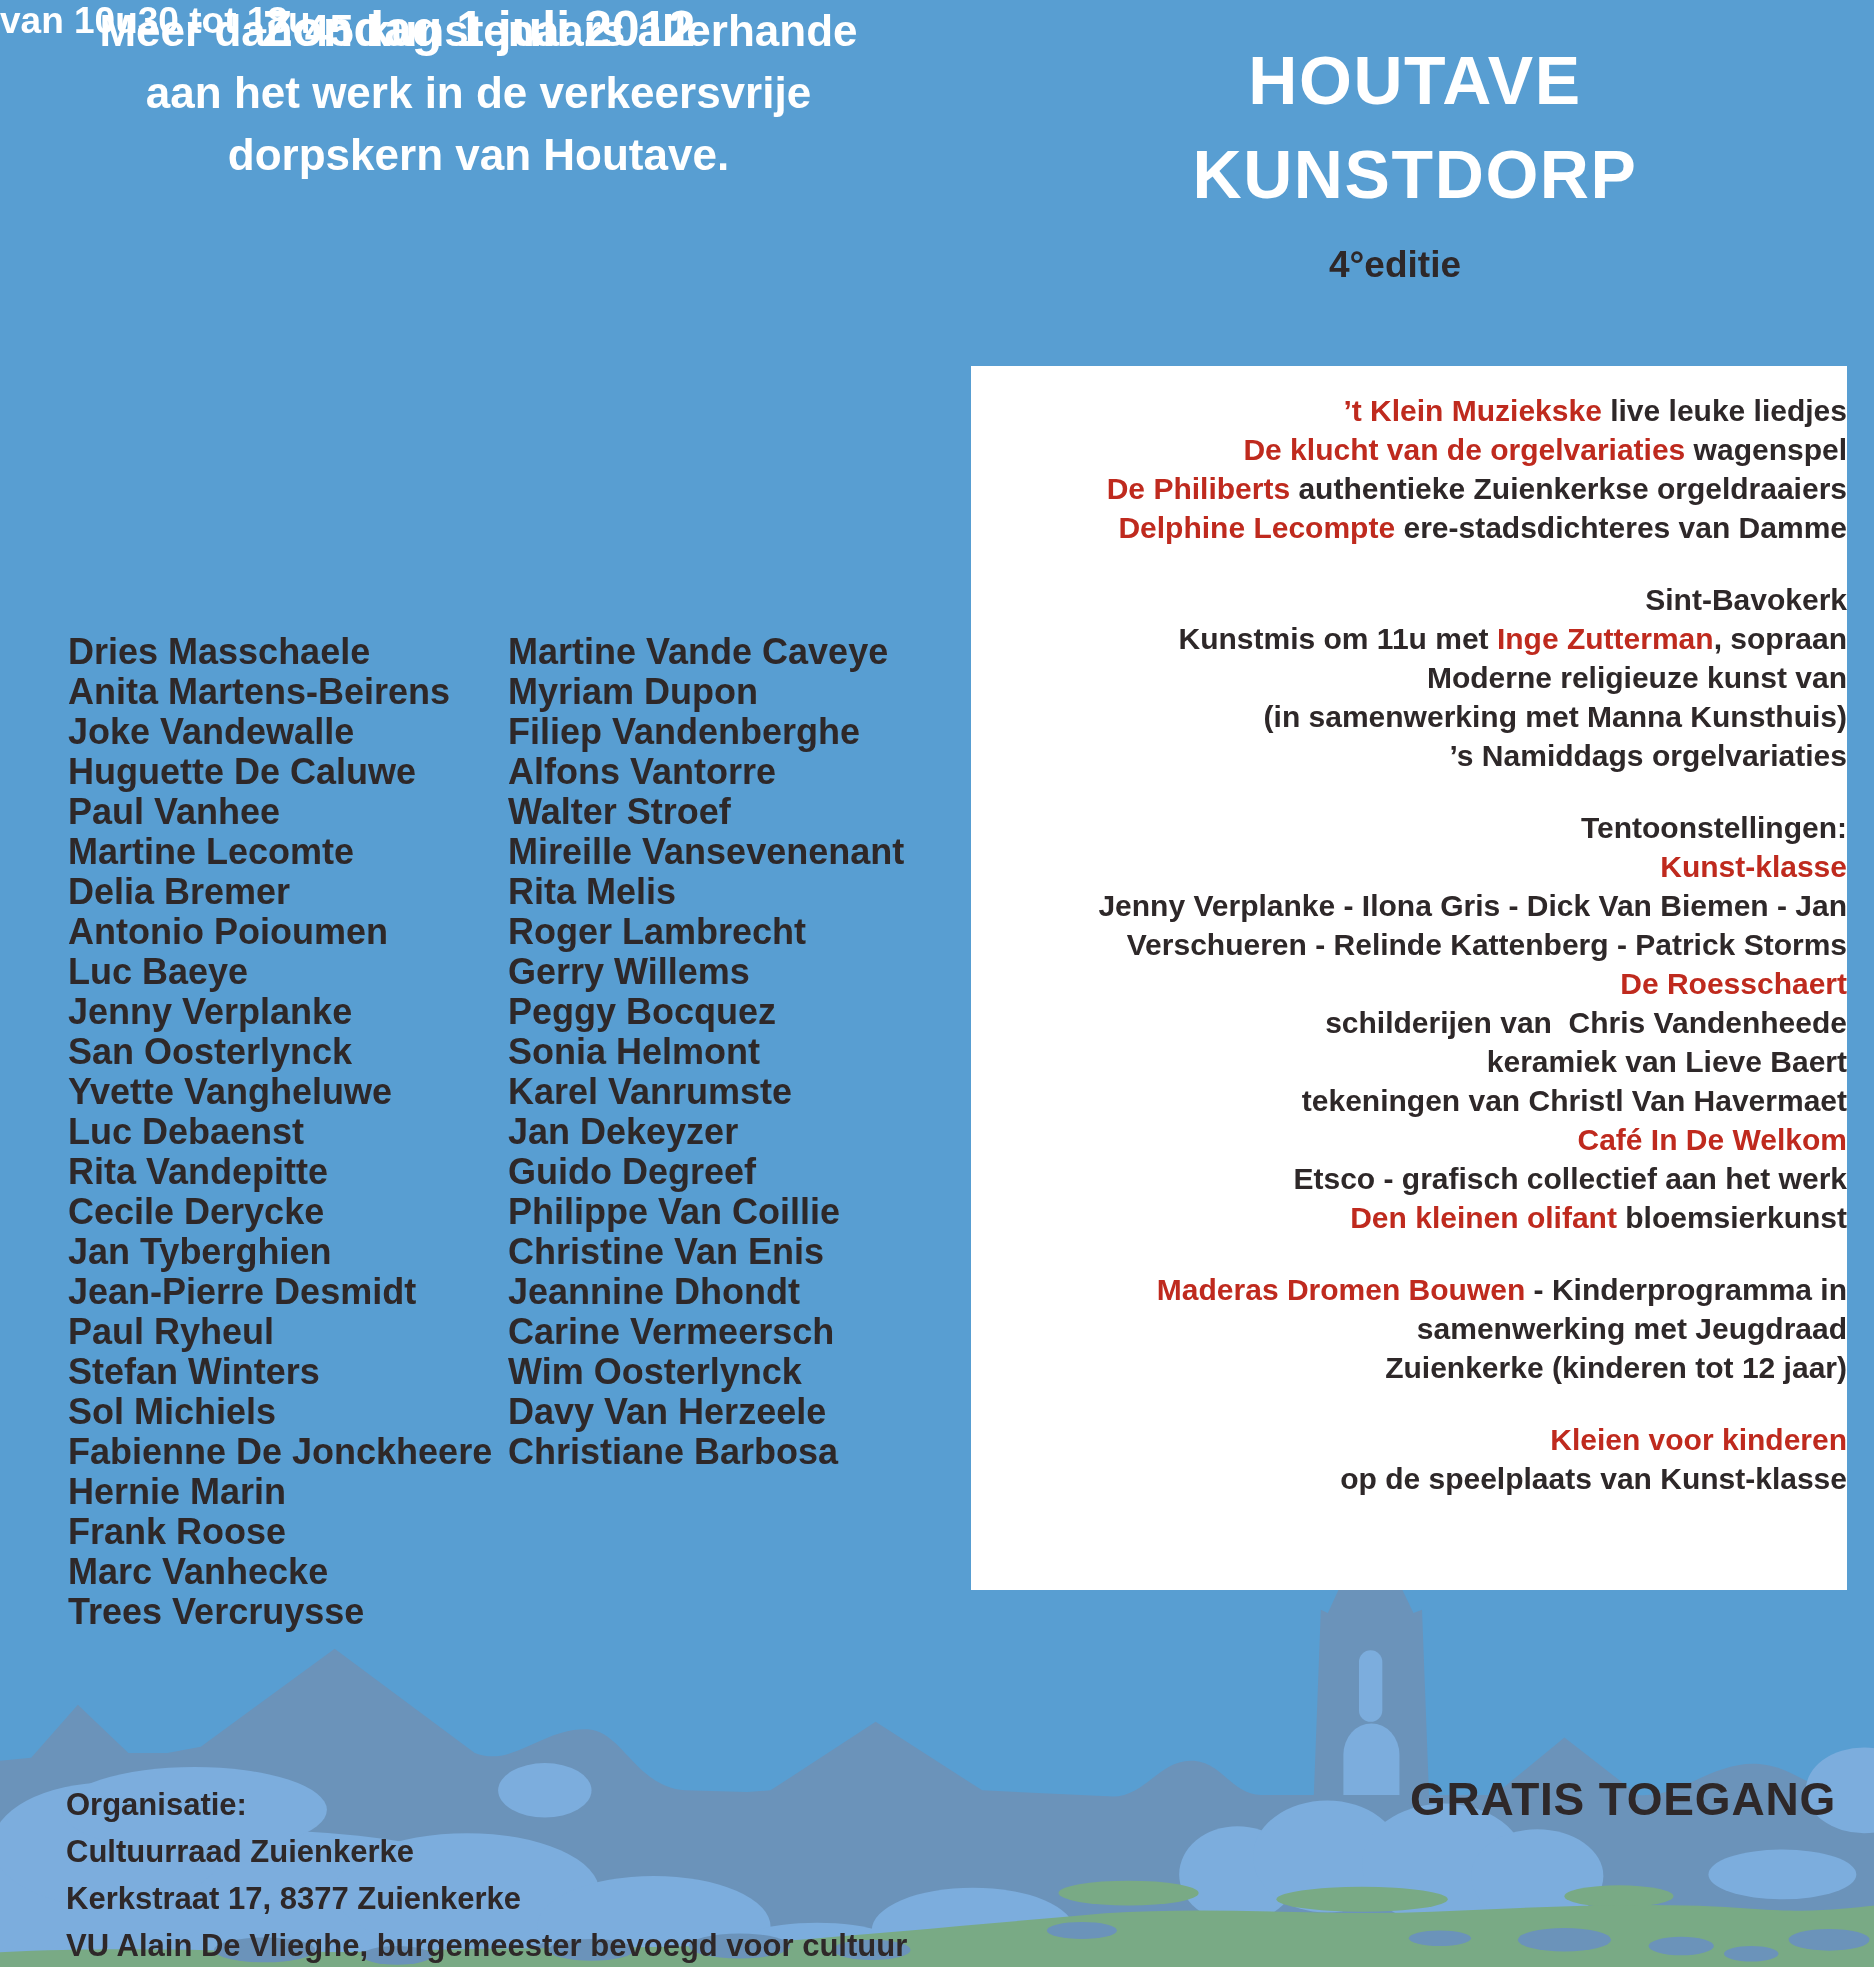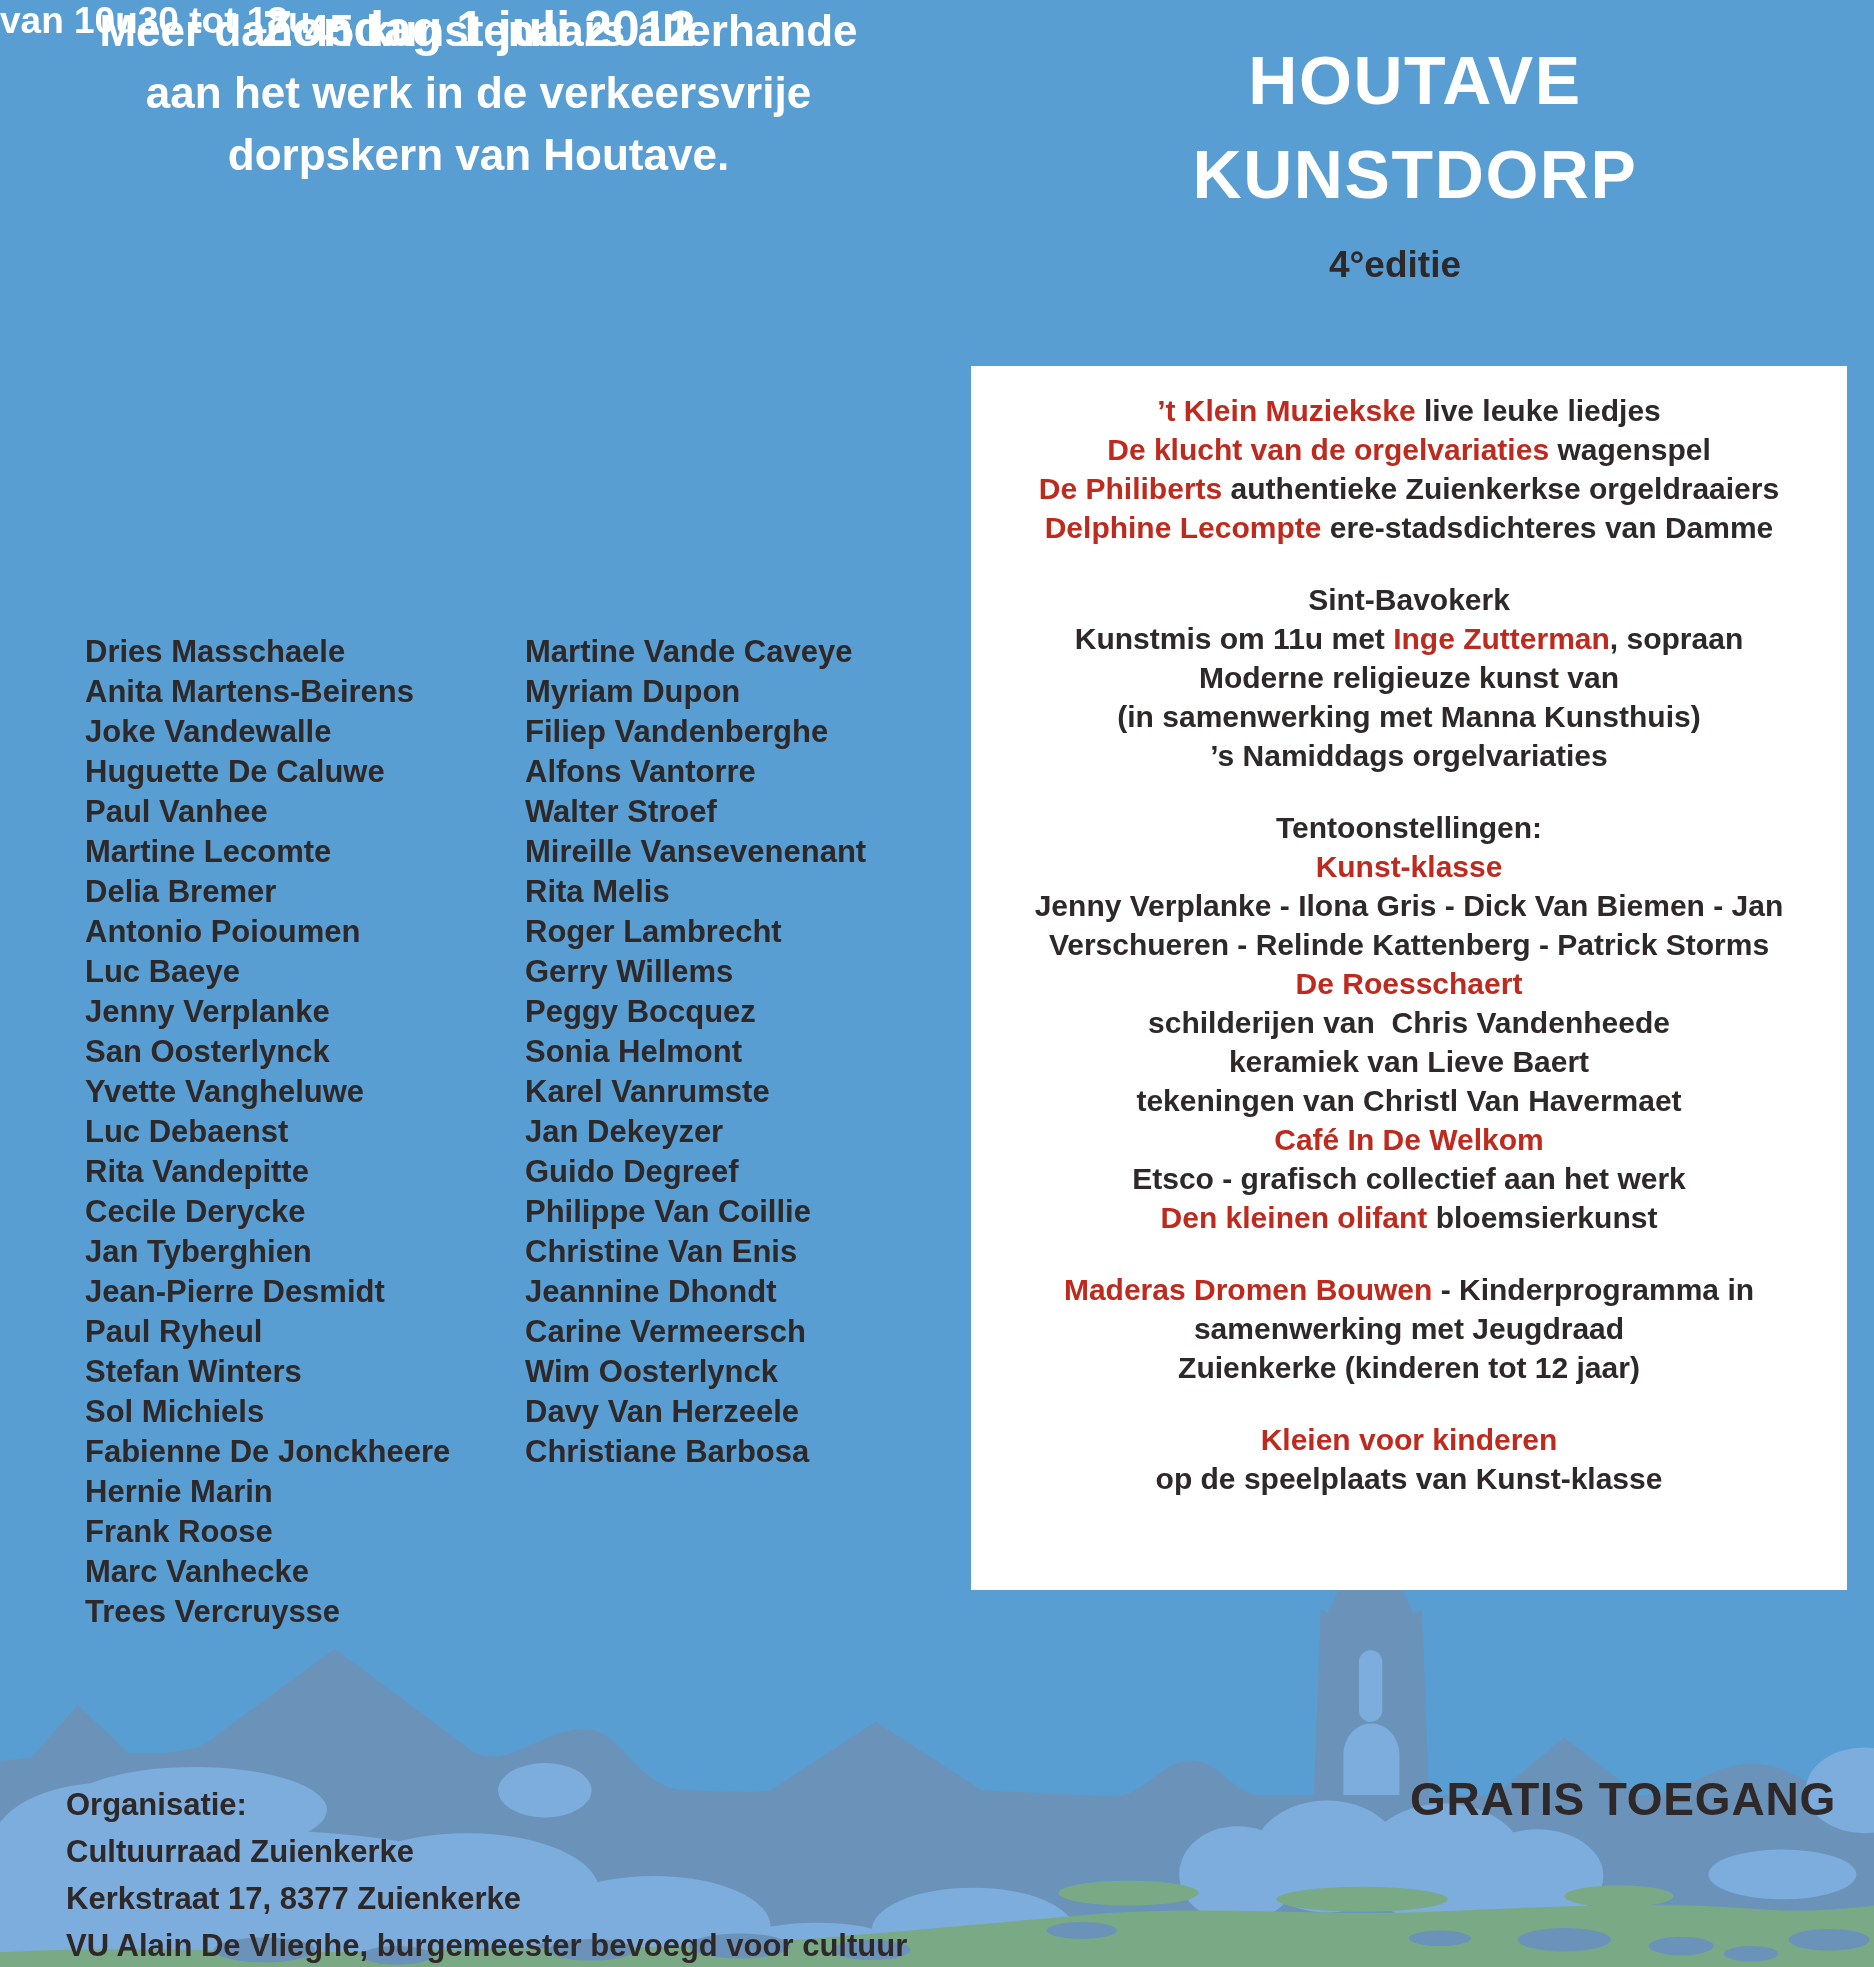--- a/index.html
+++ b/index.html
@@ -17,30 +17,30 @@
     width:1875px;height:1968px;position:relative;overflow:hidden;
     background:var(--bg-blue);
     font-family:"Liberation Sans","DejaVu Sans",sans-serif;
     font-weight:bold;
   }
   .abs{position:absolute;}
   
   .date-title{left:0;top:140;width:957px;text-align:center;color:var(--white);font-size:50px;}
   .time-subtitle{left:0;top:254;width:957px;text-align:left;color:var(--white);font-size:37px;}
   .intro-text{left:0;top:386;width:957px;text-align:center;color:var(--white);font-size:44px;line-height:62px;}
-  .artist-col{top:632px;color:var(--dark);font-size:31px;line-height:40px;white-space:pre;margin-left:17px;}
+  .artist-col{top:632px;color:var(--dark);font-size:36px;line-height:40px;white-space:pre;}
   .artist-col-1{left:68px;}
   .artist-col-2{left:508px;}
   
   .main-title{left:1096px;top:33px;width:638px;text-align:center;color:var(--white);
               font-size:68px;line-height:94px;letter-spacing:1.6px;}
   .edition{left:1096px;top:244px;width:598px;text-align:center;color:var(--dark);font-size:37px;}
   
   .program-box{left:971px;top:366px;width:876px;height:1224px;background:var(--white);
-               box-sizing:border-box;padding-top:25px;text-align:center;color:var(--dark);
+               box-sizing:border-box;padding-top:25px;text-align:right;color:var(--dark);
                font-size:30px;line-height:39px;}
   .program-line{white-space:pre;}
   .program-line .red{color:var(--red);}
   .program-blank{height:33px;}
   
   .org-block{left:66px;top:1781px;color:var(--dark);font-size:31px;line-height:47px;white-space:pre;}
   .gratis-label{right:39px;top:1772px;color:var(--dark);font-size:46px;letter-spacing:0.8px;}
   .scenery{left:0;top:0;width:1875px;height:1968px;}
 </style>
 </head>

